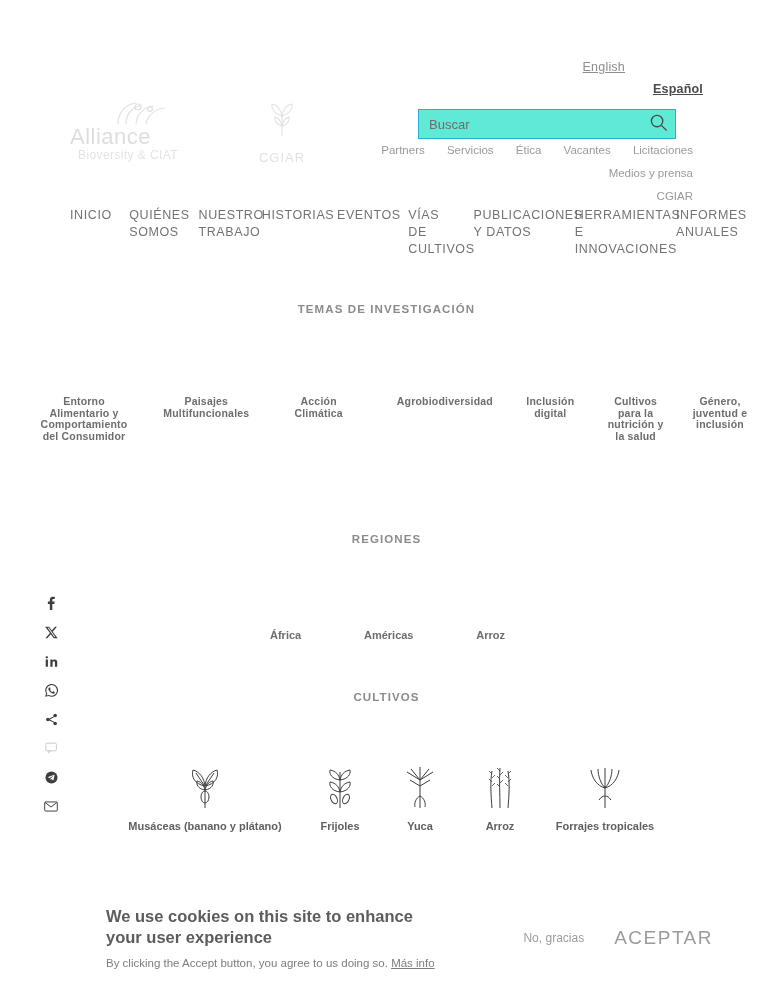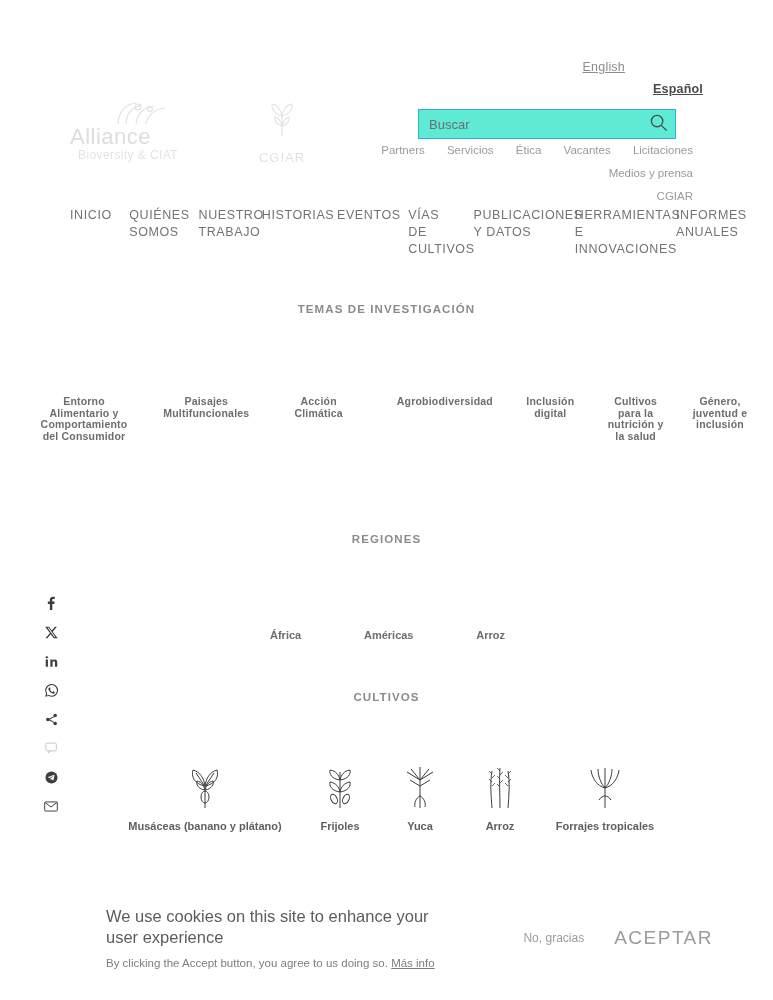--- a/index.html
+++ b/index.html
@@ -229,21 +229,21 @@
     height: 125px;
     background: #ffffff;
     display: flex;
     align-items: center;
     padding: 0 60px 0 106px;
   }
   .cookie-text { flex: 1; }
   .cookie-title {
     font-size: 16.5px;
     color: #5c5c5c;
-    font-weight: normal;
+    font-weight: bold;
     line-height: 21px;
     max-width: 330px;
   }
   .cookie-sub {
     margin-top: 9px;
     font-size: 11.5px;
     color: #7d7d7d;
   }
   .cookie-sub .more { color: #7d7d7d; text-decoration: underline; }
   .cookie-actions {

